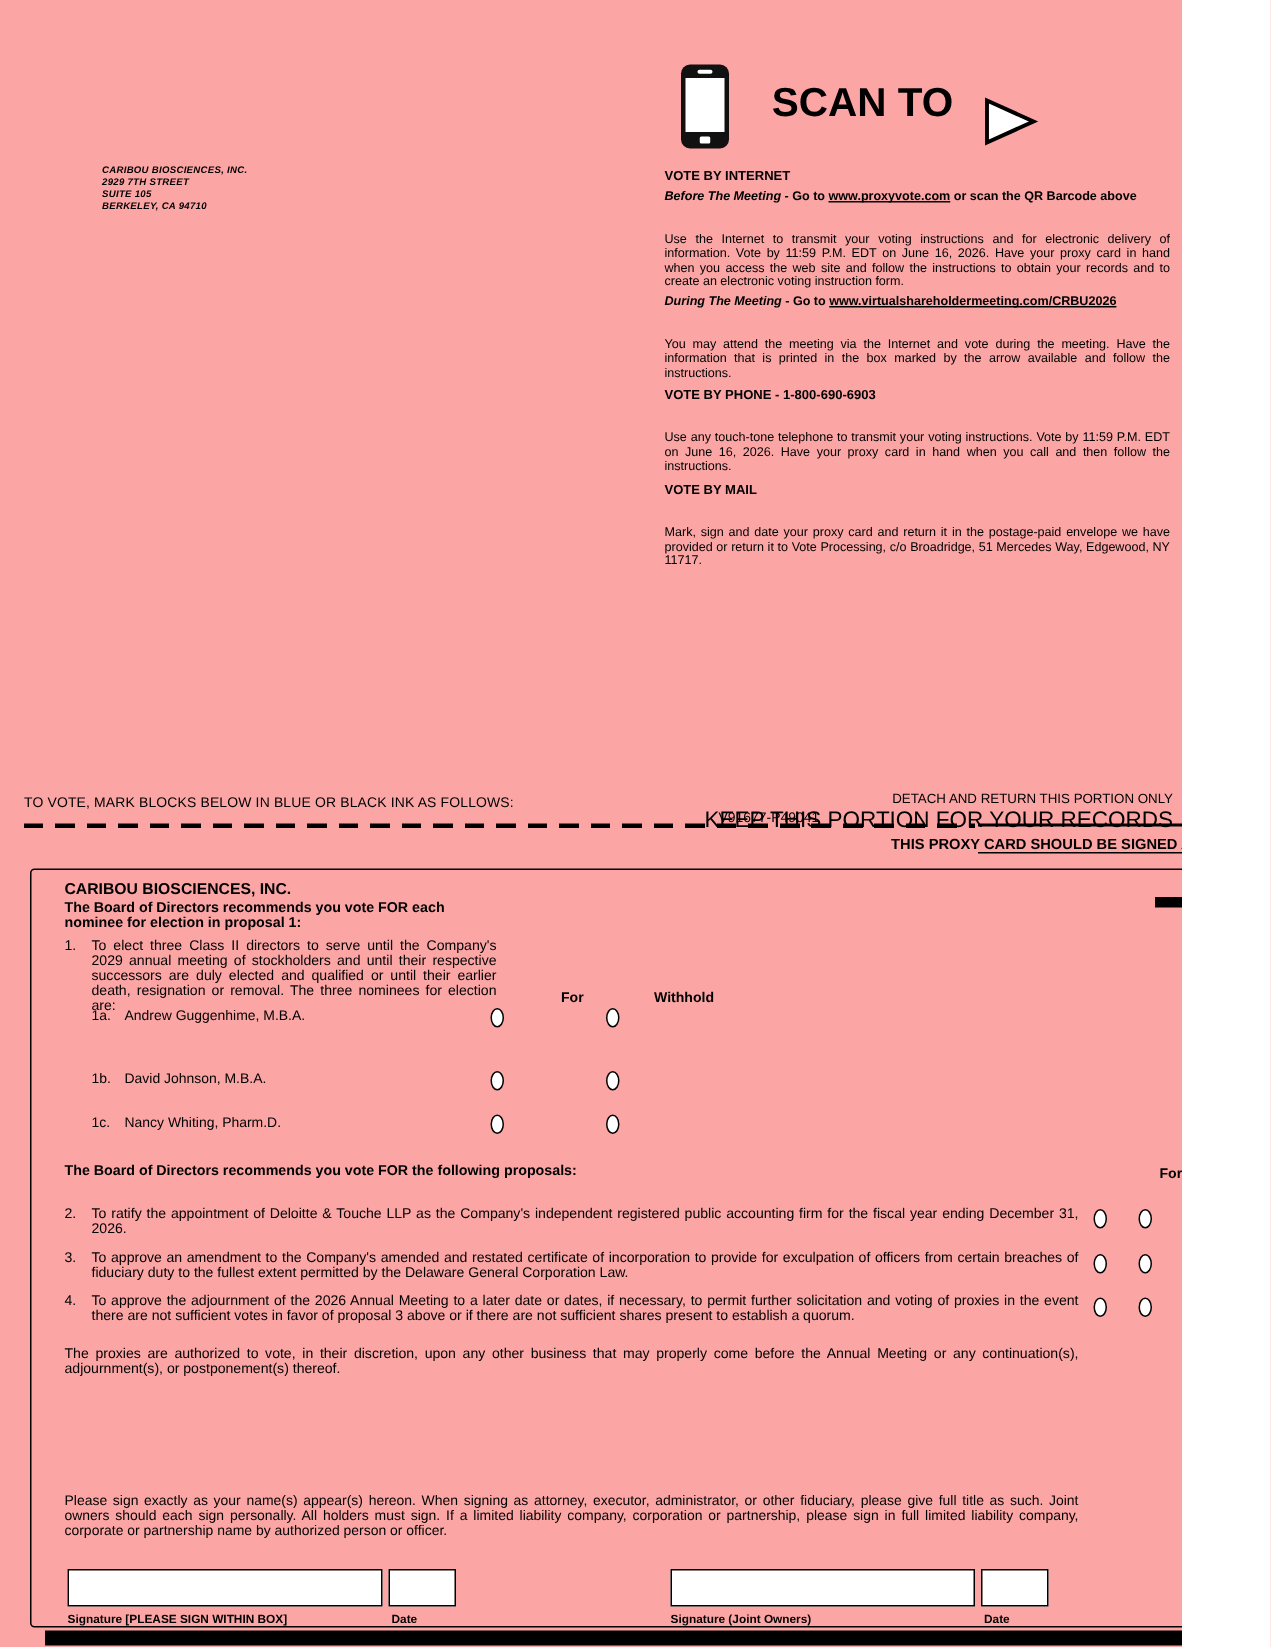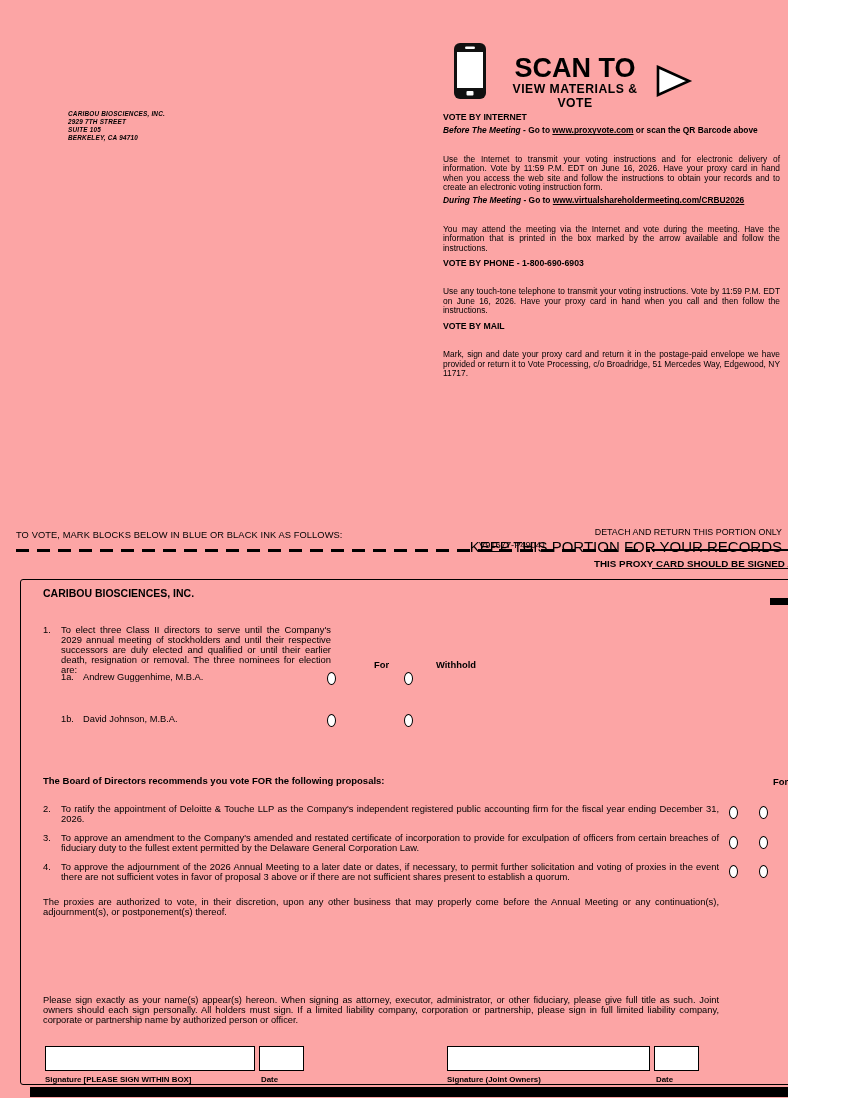--- a/index.html
+++ b/index.html
@@ -79,21 +79,20 @@
   <div class="abs phone-icon">
     <svg width="36" height="58" viewBox="0 0 36 58">
       <rect x="2" y="1" width="32" height="56" rx="6" fill="#111"></rect>
       <rect x="5" y="10" width="26" height="36" fill="#fff"></rect>
       <rect x="13" y="4.5" width="10" height="2.6" rx="1.3" fill="#fff"></rect>
       <rect x="14.5" y="49" width="7" height="4.6" rx="1" fill="#fff"></rect>
     </svg>
   </div>
   <div class="abs scan-text">
     <div class="scan-title">SCAN TO</div>
-    <div class="scan-sub">VIEW MATERIALS &amp; VOTE</div>
   </div>
   <div class="abs arrow-icon">
     <svg width="38" height="34" viewBox="0 0 38 34">
       <polygon points="3,3 34,17 3,31" fill="#fff" stroke="#000" stroke-width="2.6"></polygon>
     </svg>
   </div>
 
   <div class="abs instr">
     <div class="h">VOTE BY INTERNET</div>
     <div class="meet"><span class="it">Before The Meeting</span><span> - Go to </span><span class="link">www.proxyvote.com</span><span> or scan the QR Barcode above</span></div>
@@ -112,38 +111,45 @@
   <div class="abs dashes"></div>
   <div class="abs keep-rule"></div>
   <div class="abs signed">THIS PROXY CARD SHOULD BE SIGNED AND DATED.</div>
   <div class="abs detach">DETACH AND RETURN THIS PORTION ONLY</div>
   <div class="abs detach-rule"></div>
 
   <div class="abs card">
     <div class="abs company">CARIBOU BIOSCIENCES, INC.</div>
     <div class="abs corner-mark"></div>
 
+    <div class="abs rec rec1">The Board of Directors recommends you vote FOR each nominee for election in proposal 1:</div>
 
     <div class="abs p1row">
       <div class="pnum">1.</div>
       <div class="ptext">To elect three Class II directors to serve until the Company's 2029 annual meeting of stockholders and until their respective successors are duly elected and qualified or until their earlier death, resignation or removal. The three nominees for election are:</div>
     </div>
 
     <div class="abs colhead" style="left:306px; top:79px">For</div>
     <div class="abs colhead" style="left:368px; top:79px">Withhold</div>
 
     <div class="abs nomrow" style="top:92px">
       <span class="nomid">1a.</span>
       <span class="nomname">Andrew Guggenhime, M.B.A.</span>
       <span class="oval" style="left:306px; top:0"></span>
       <span class="oval" style="left:383px; top:0"></span>
     </div>
     <div class="abs nomrow" style="top:134px">
       <span class="nomid">1b.</span>
       <span class="nomname">David Johnson, M.B.A.</span>
+      <span class="oval" style="left:306px; top:0"></span>
+      <span class="oval" style="left:383px; top:0"></span>
+    </div>
+    <div class="abs nomrow" style="top:163px">
+      <span class="nomid">1c.</span>
+      <span class="nomname">Nancy Whiting, Pharm.D.</span>
       <span class="oval" style="left:306px; top:0"></span>
       <span class="oval" style="left:383px; top:0"></span>
     </div>
 
     <div class="abs rec rec2">The Board of Directors recommends you vote FOR the following proposals:</div>
     <div class="abs colhead" style="left:705px; top:196px">For</div>
     <div class="abs colhead" style="left:727px; top:196px">Against</div>
     <div class="abs colhead" style="left:764px; top:196px">Abstain</div>
 
     <div class="abs prop-row" style="top:224px">

